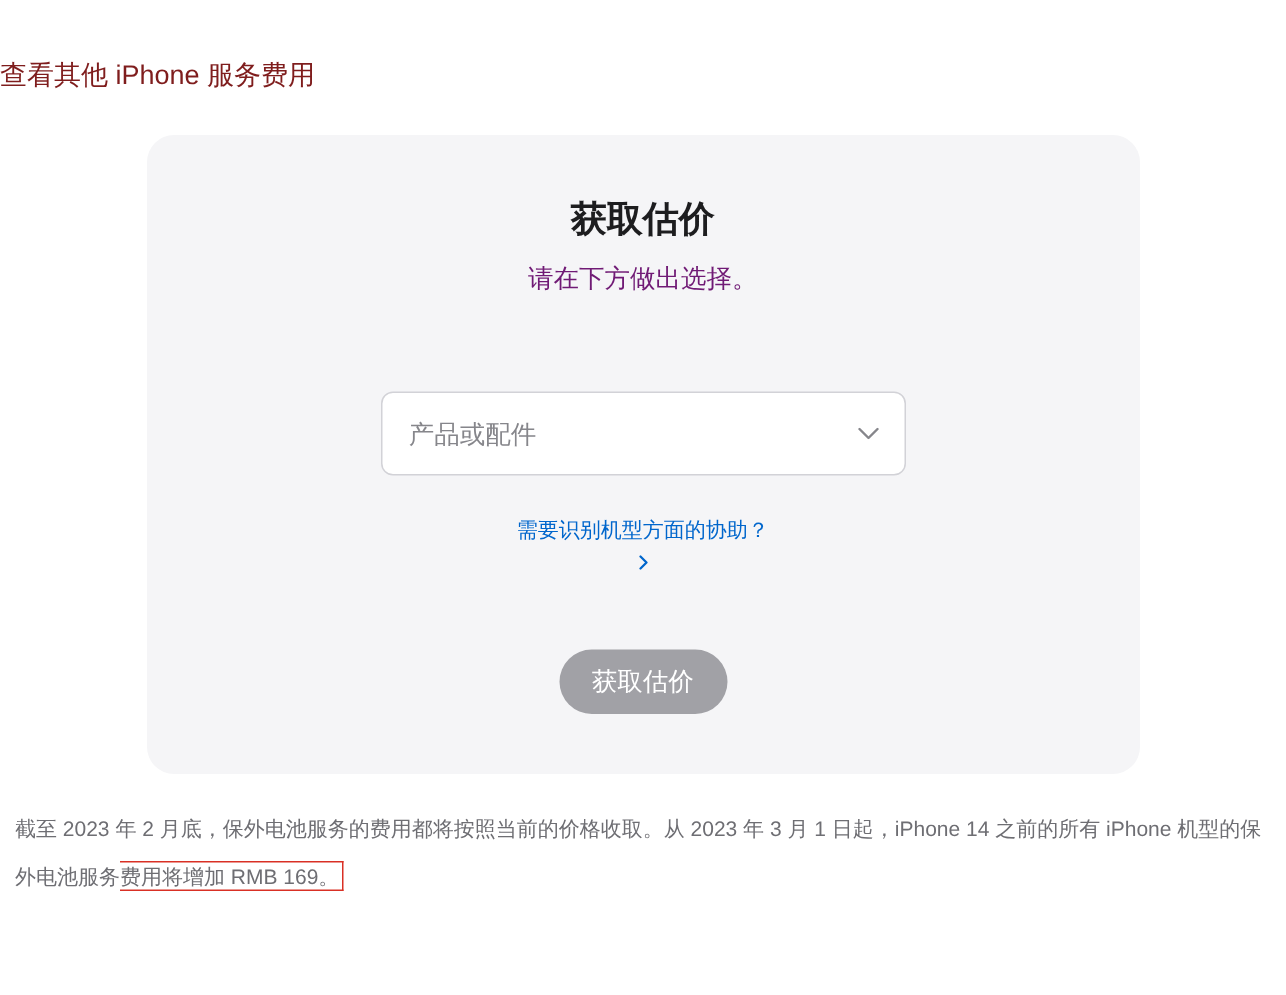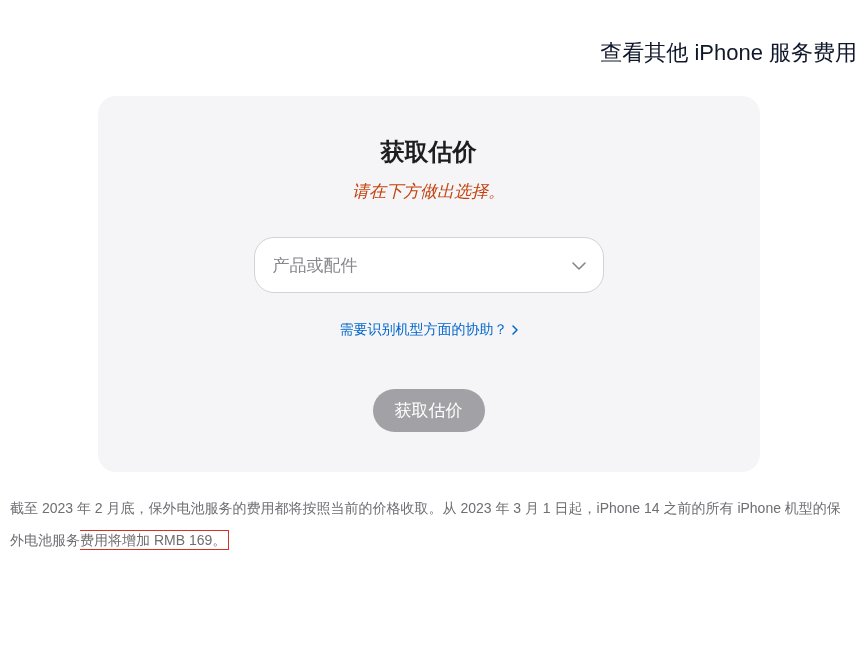--- a/index.html
+++ b/index.html
@@ -8,56 +8,55 @@
       box-sizing: border-box;
     }
     body {
       font-family: -apple-system, BlinkMacSystemFont, "SF Pro Text", "Helvetica Neue", Arial, sans-serif;
       background: #ffffff;
       width: 857px;
       height: 663px;
       padding-top: 38px;
     }
     .top-link {
-      text-align: right;
-      color: #0f172a;
-      font-size: 22px;
+      text-align: left;
+      color: #7f1d1d;
+      font-size: 18px;
       margin-bottom: 28px;
       cursor: pointer;
     }
     .card {
       width: 662px;
       margin: 0 auto;
       background: #f5f5f7;
       border-radius: 18px;
       padding: 40px 40px 40px 40px;
       text-align: center;
     }
     .card-title {
       font-size: 24px;
       font-weight: 600;
       color: #1d1d1f;
       margin-bottom: 12px;
     }
     .card-subtitle {
       font-size: 17px;
-      color: #c2410c;
-      margin-bottom: 34px;
-      font-style: italic;
+      color: #701a75;
+      margin-bottom: 64px;
     }
     .select-wrapper {
       position: relative;
       width: 350px;
       margin: 0 auto 18px auto;
     }
     .select-field {
       width: 100%;
       height: 56px;
       border: 1px solid #d2d2d7;
-      border-radius: 20px;
+      border-radius: 8px;
       background: #ffffff;
       padding: 0 40px 0 18px;
       font-size: 17px;
       color: #86868b;
       text-align: left;
       cursor: pointer;
       appearance: none;
       display: flex;
       align-items: center;
     }
@@ -70,20 +69,21 @@
     }
     .help-link {
       display: inline-flex;
       align-items: center;
       color: #0066cc;
       font-size: 14px;
       margin-top: 10px;
       margin-bottom: 50px;
       cursor: pointer;
       gap: 4px;
+      flex-direction: column;
     }
     .submit-btn {
       display: inline-block;
       background: #a1a1a6;
       color: #ffffff;
       font-size: 17px;
       padding: 10px 22px;
       border-radius: 22px;
       border: none;
       cursor: pointer;

